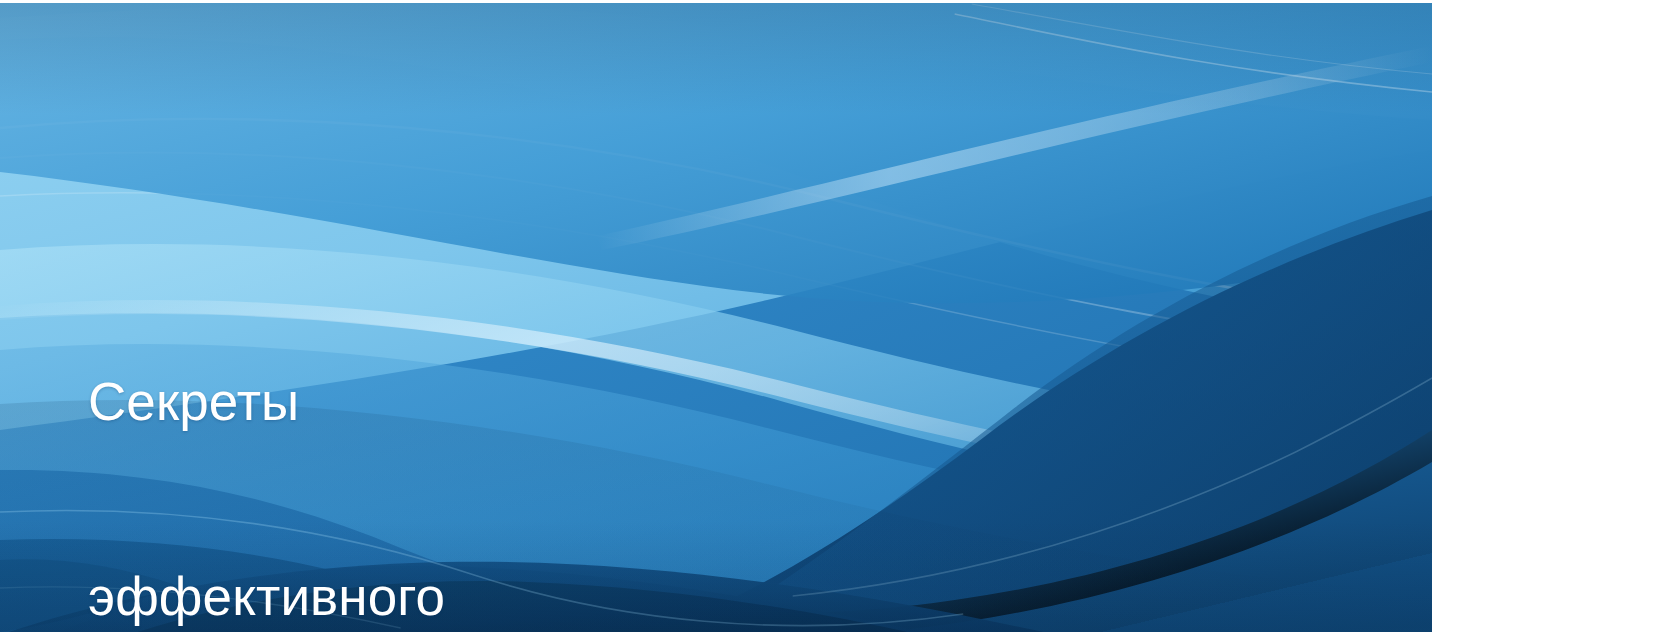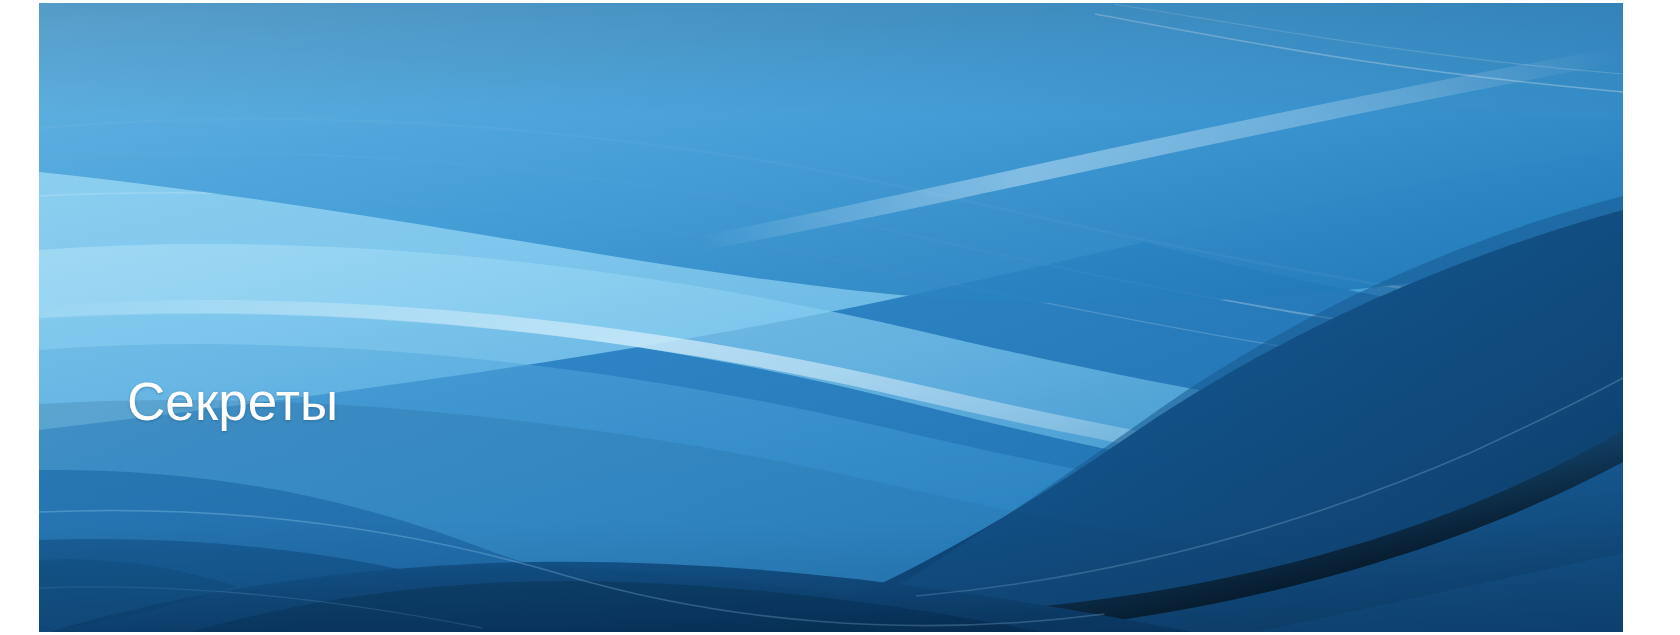--- a/index.html
+++ b/index.html
@@ -5,25 +5,24 @@
   html, body {
     margin: 0;
     padding: 0;
     background: #ffffff;
   }
   body {
     font-family: "Liberation Sans", sans-serif;
   }
   .banner {
     position: relative;
-    width: 1584px;
+    width: 1432px;
     height: 635px;
     overflow: hidden;
     background: #2f86c6;
-    margin-left: 39px;
   }
   .banner-canvas {
     position: absolute;
     inset: 0;
     width: 100%;
     height: 100%;
     display: block;
   }
   .headline {
     position: absolute;
@@ -239,17 +238,18 @@
     <path d="M0,560 C70,556 140,566 210,586 C120,612 50,626 0,632 Z" fill="#0b3a63" opacity="0.22"></path>
 
     <rect x="0" y="0" width="1680" height="635" fill="url(#gVig)"></rect>
   </svg>
 
   <div class="edge-strip-top"></div>
   <div class="edge-strip-bottom"></div>
 
   <h1 class="headline">
     <span class="headline-line">Секреты</span>
+    <span class="headline-line">эффективного</span>
     
     
   </h1>
 
 </div>
 
 </body></html>

